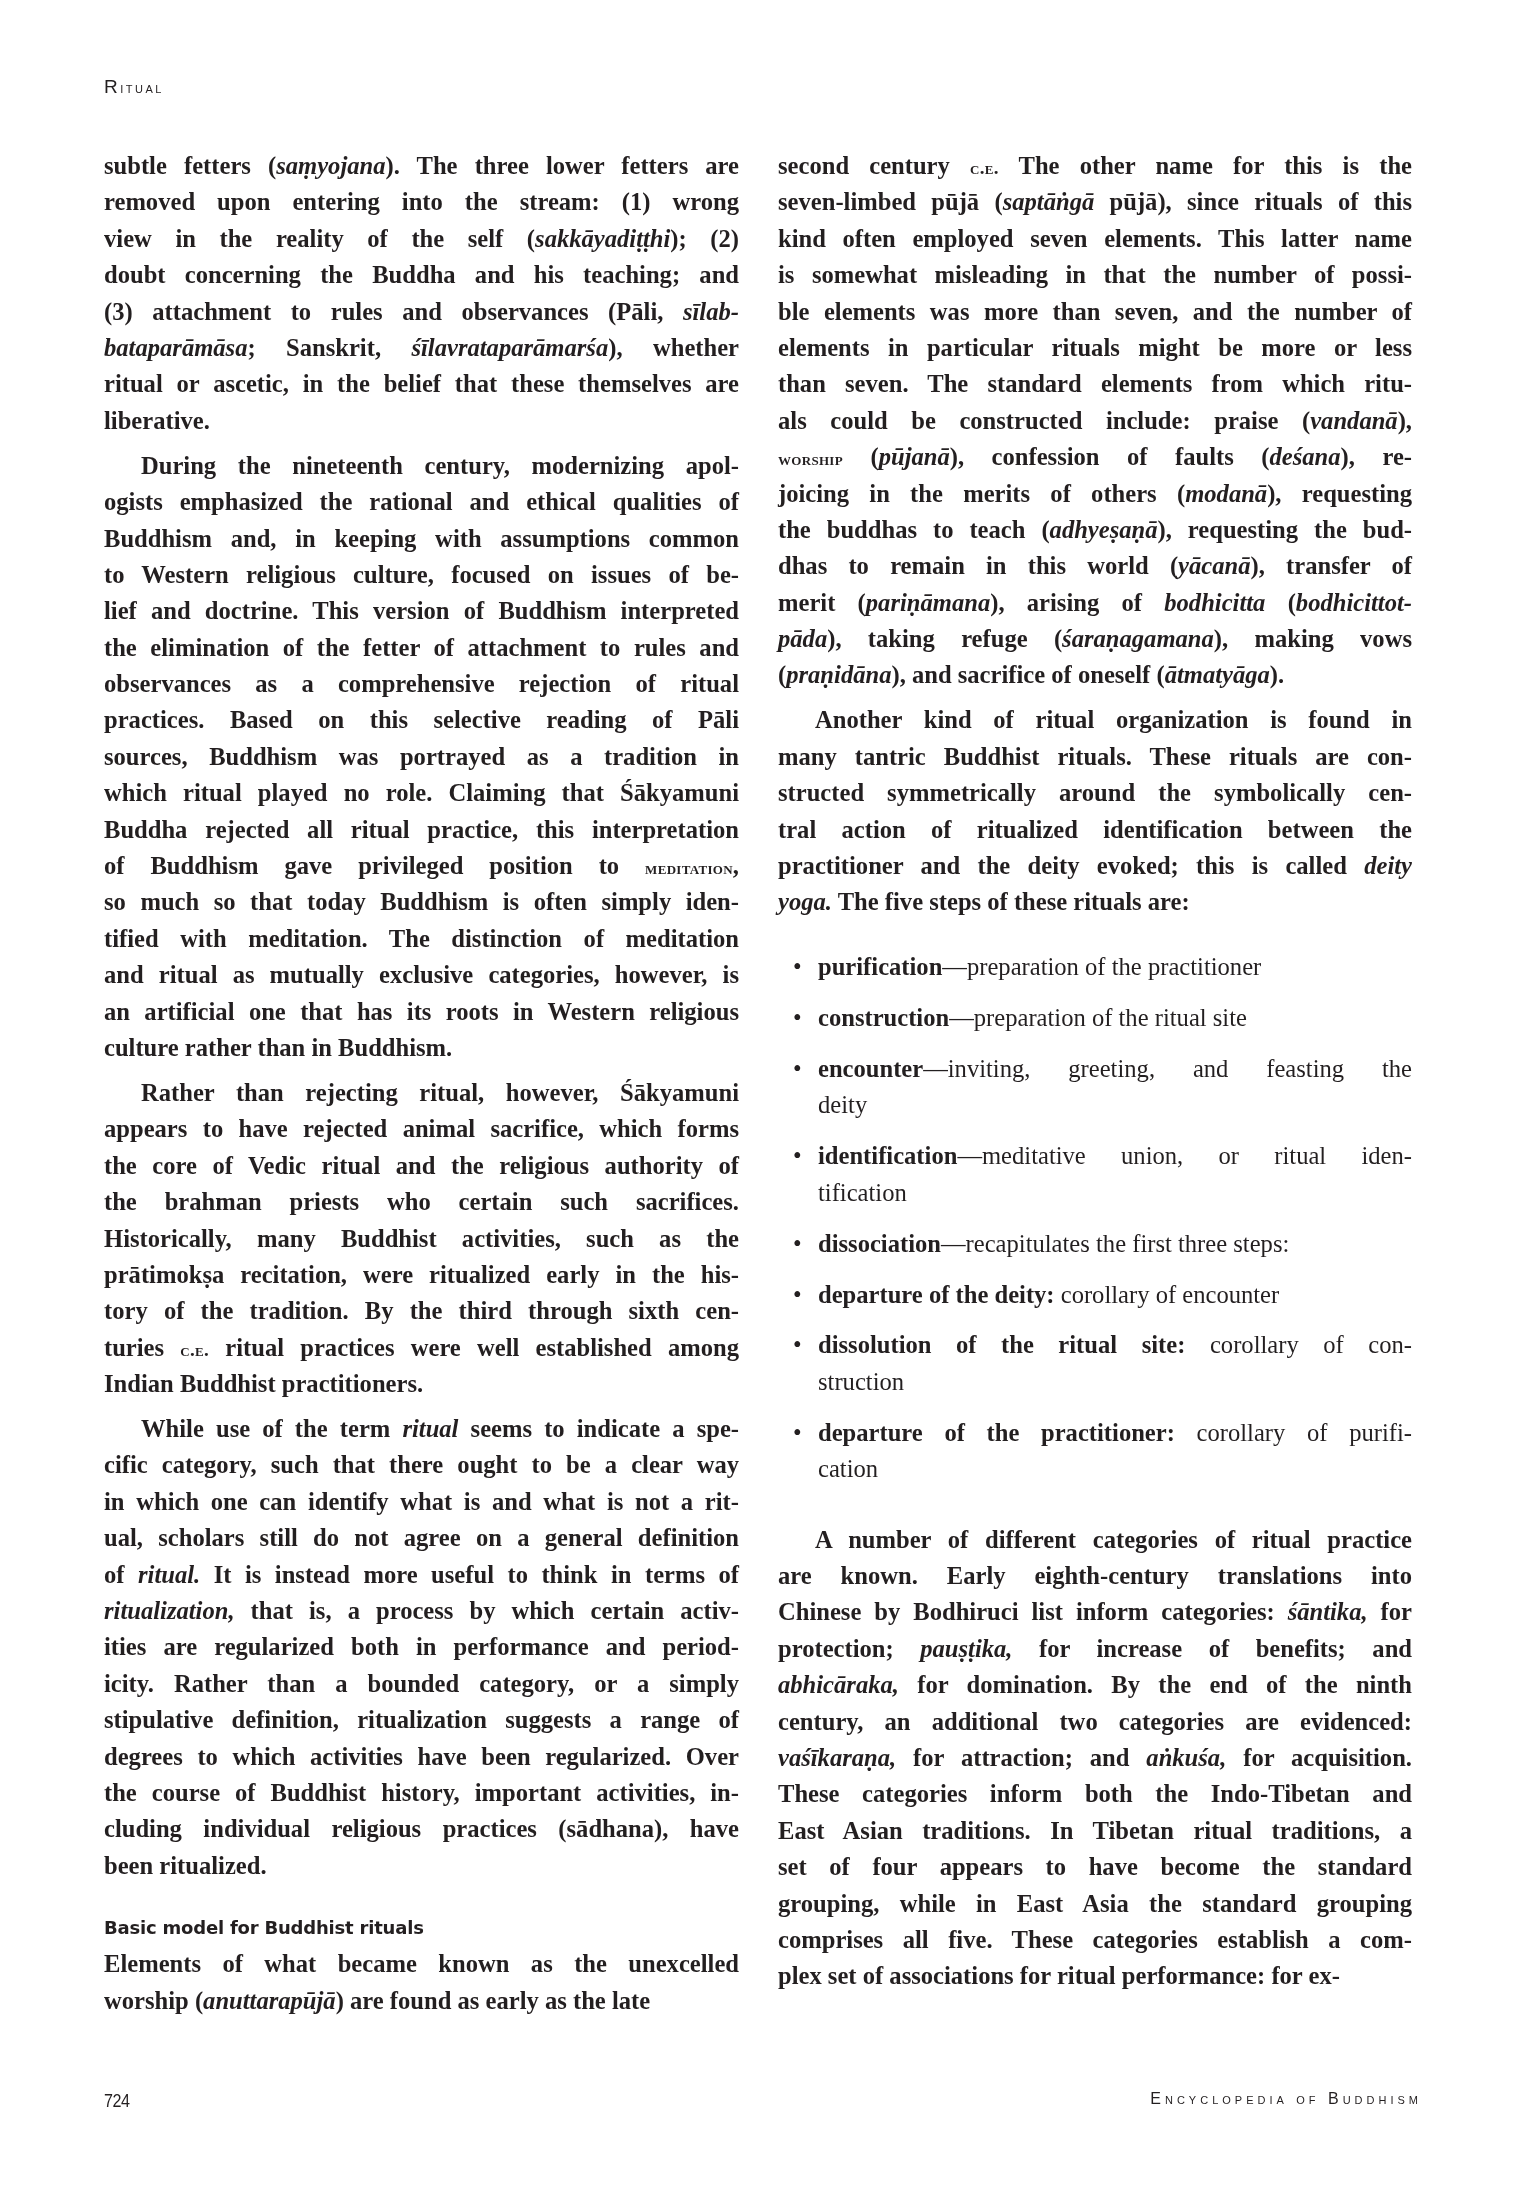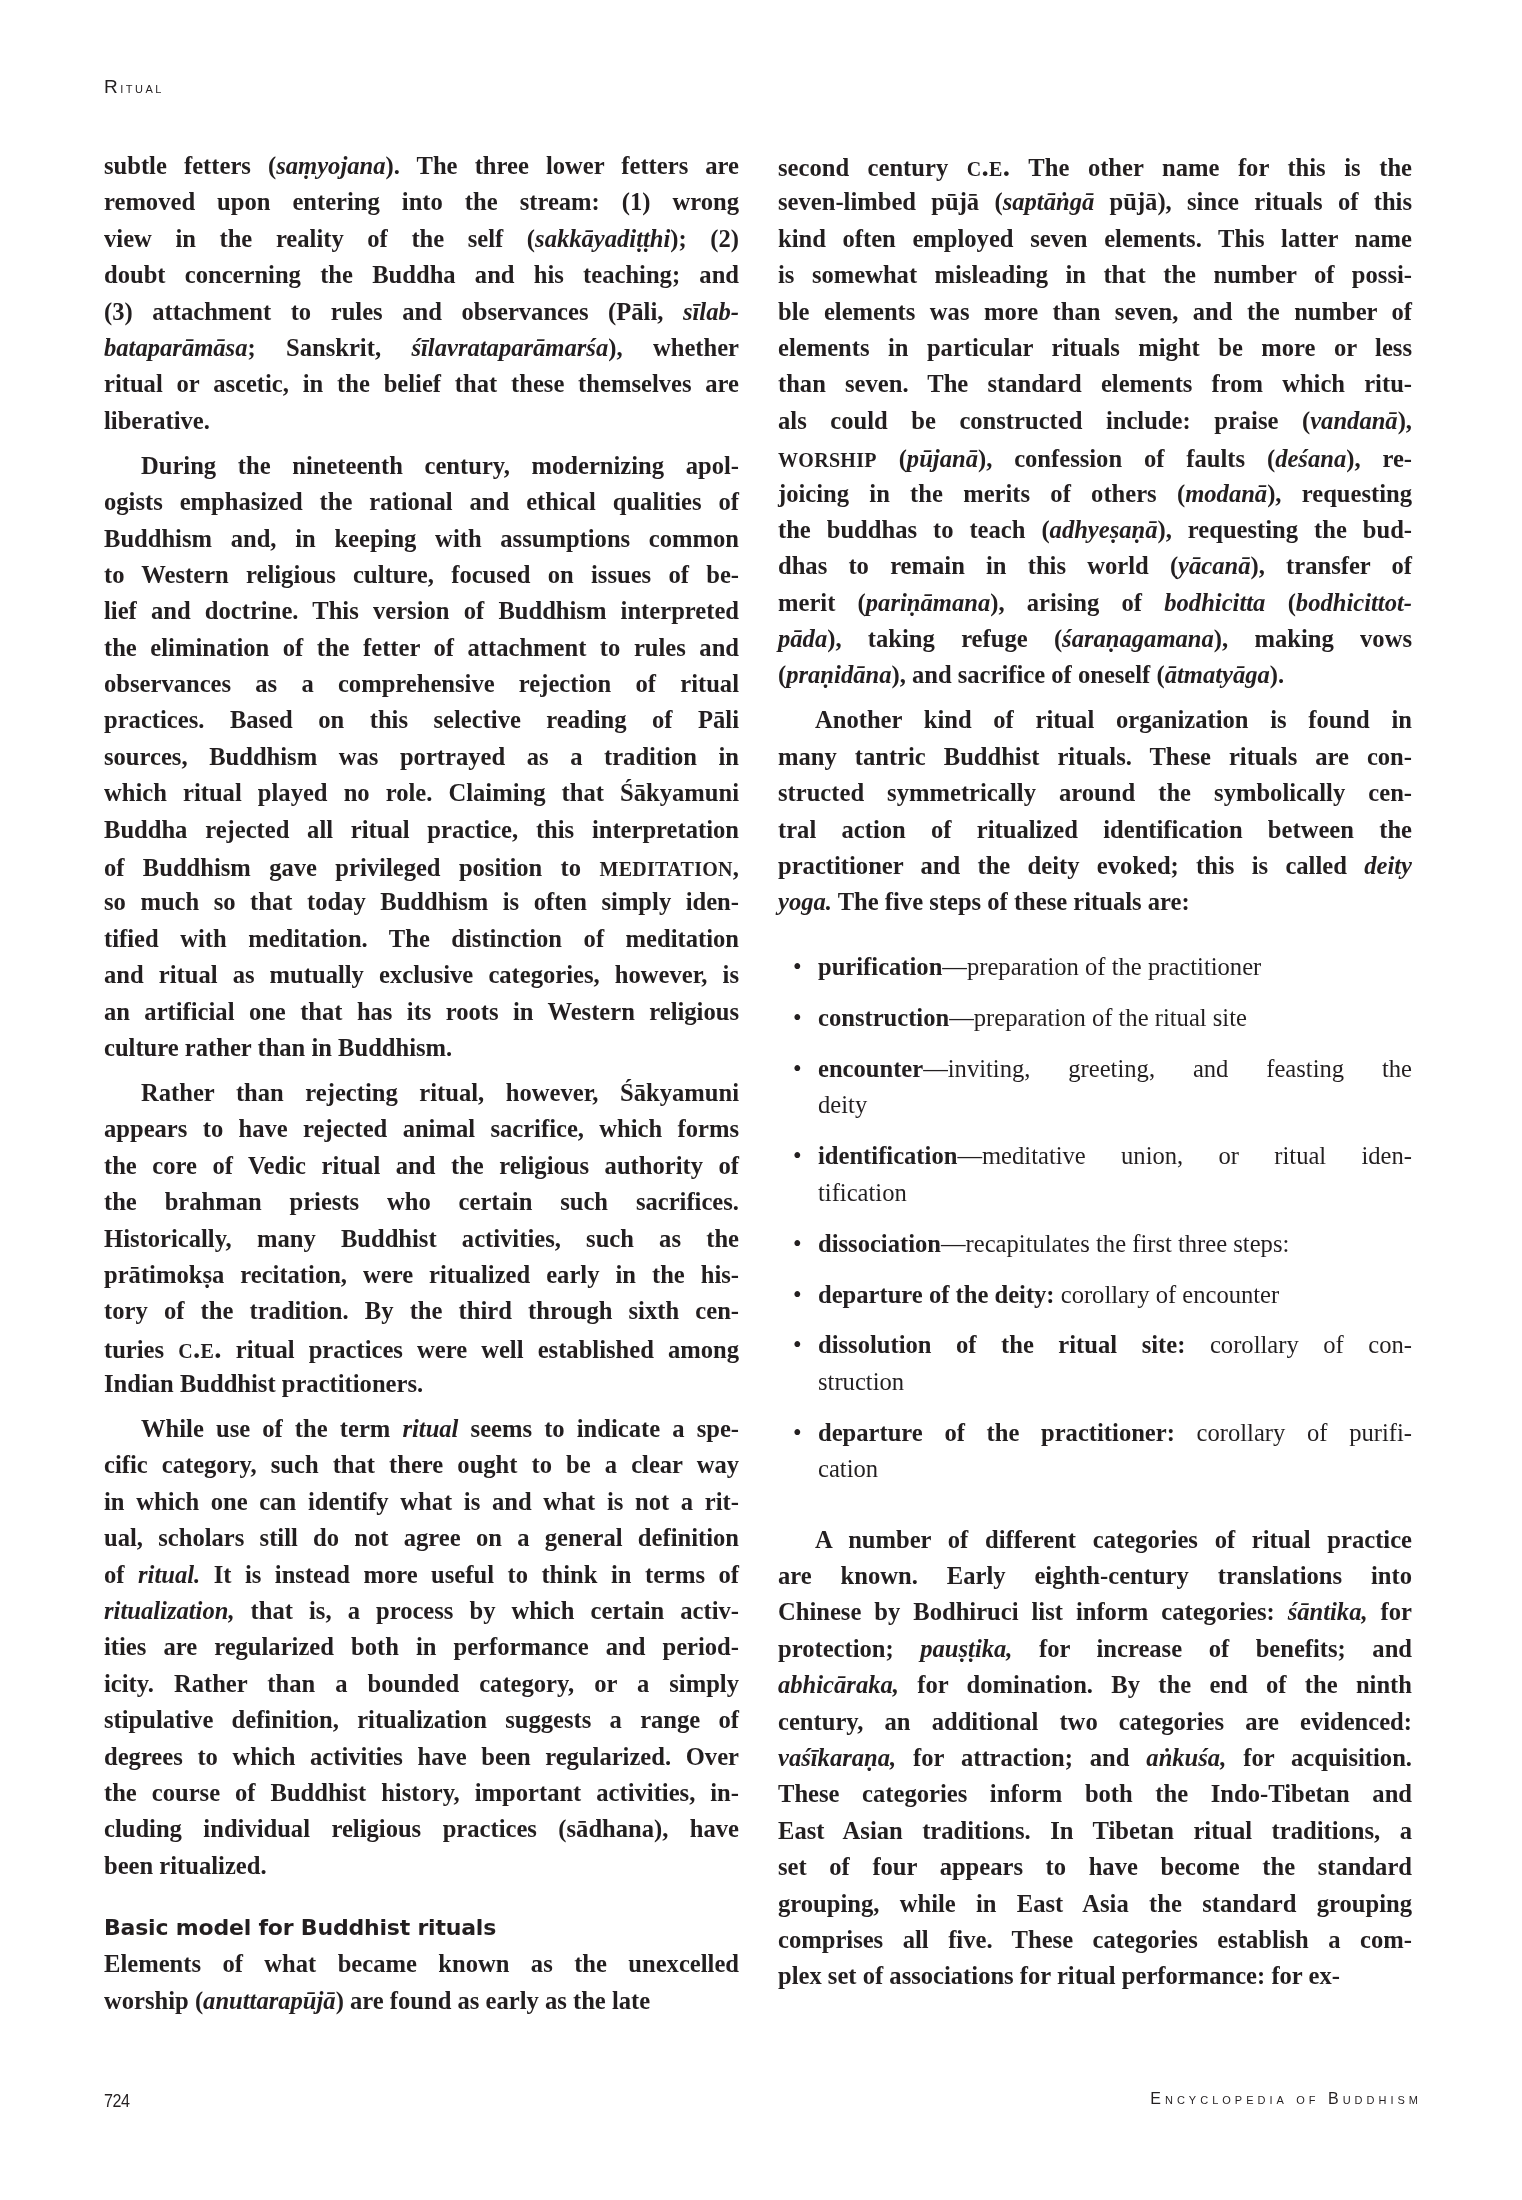--- a/index.html
+++ b/index.html
@@ -15,24 +15,24 @@
     font-family: "Liberation Serif", serif; font-size: 24.6px; line-height: 36.4px;
   }
   .col-left { left: 104px; }
   .col-right { left: 778px; width: 634px; }
   .line { display: block; text-align: justify; text-align-last: justify; white-space: nowrap; height: 36.4px; }
   .line.last { text-align-last: left; }
   .line.indent { text-indent: 37px; }
   .para { display: block; margin-bottom: 8.6px; font-weight: bold; }
   .it { font-style: italic; }
   .b { font-weight: bold; }
-  .sc { font-variant: small-caps; text-transform: lowercase; font-size: 29px; letter-spacing: 0.3px; }
+  .sc { font-variant: small-caps; text-transform: lowercase; font-size: 19px; letter-spacing: 0.3px; }
   .heading {
     display: block; font-family: "DejaVu Sans", sans-serif; font-weight: bold;
-    font-size: 22px; line-height: 36px; margin-top: 26px; letter-spacing: -0.2px;
+    font-size: 18px; line-height: 36px; margin-top: 26px; letter-spacing: -0.2px;
   }
   .bullet-list { display: block; margin: 28px 0 34px 0; }
   .bullet { display: block; position: relative; padding-left: 40px; margin-bottom: 14.6px; }
   .bullet .dot { position: absolute; left: 15px; top: 0; }
   .bullet .line { text-align-last: left; }
   .bullet .line.just { text-align-last: justify; }
   .foot-page {
     position: absolute; left: 104px; top: 2090px;
     font-family: "Liberation Sans", sans-serif; font-size: 19px; letter-spacing: -0.5px; transform: scaleX(0.85); transform-origin: left;
   }

